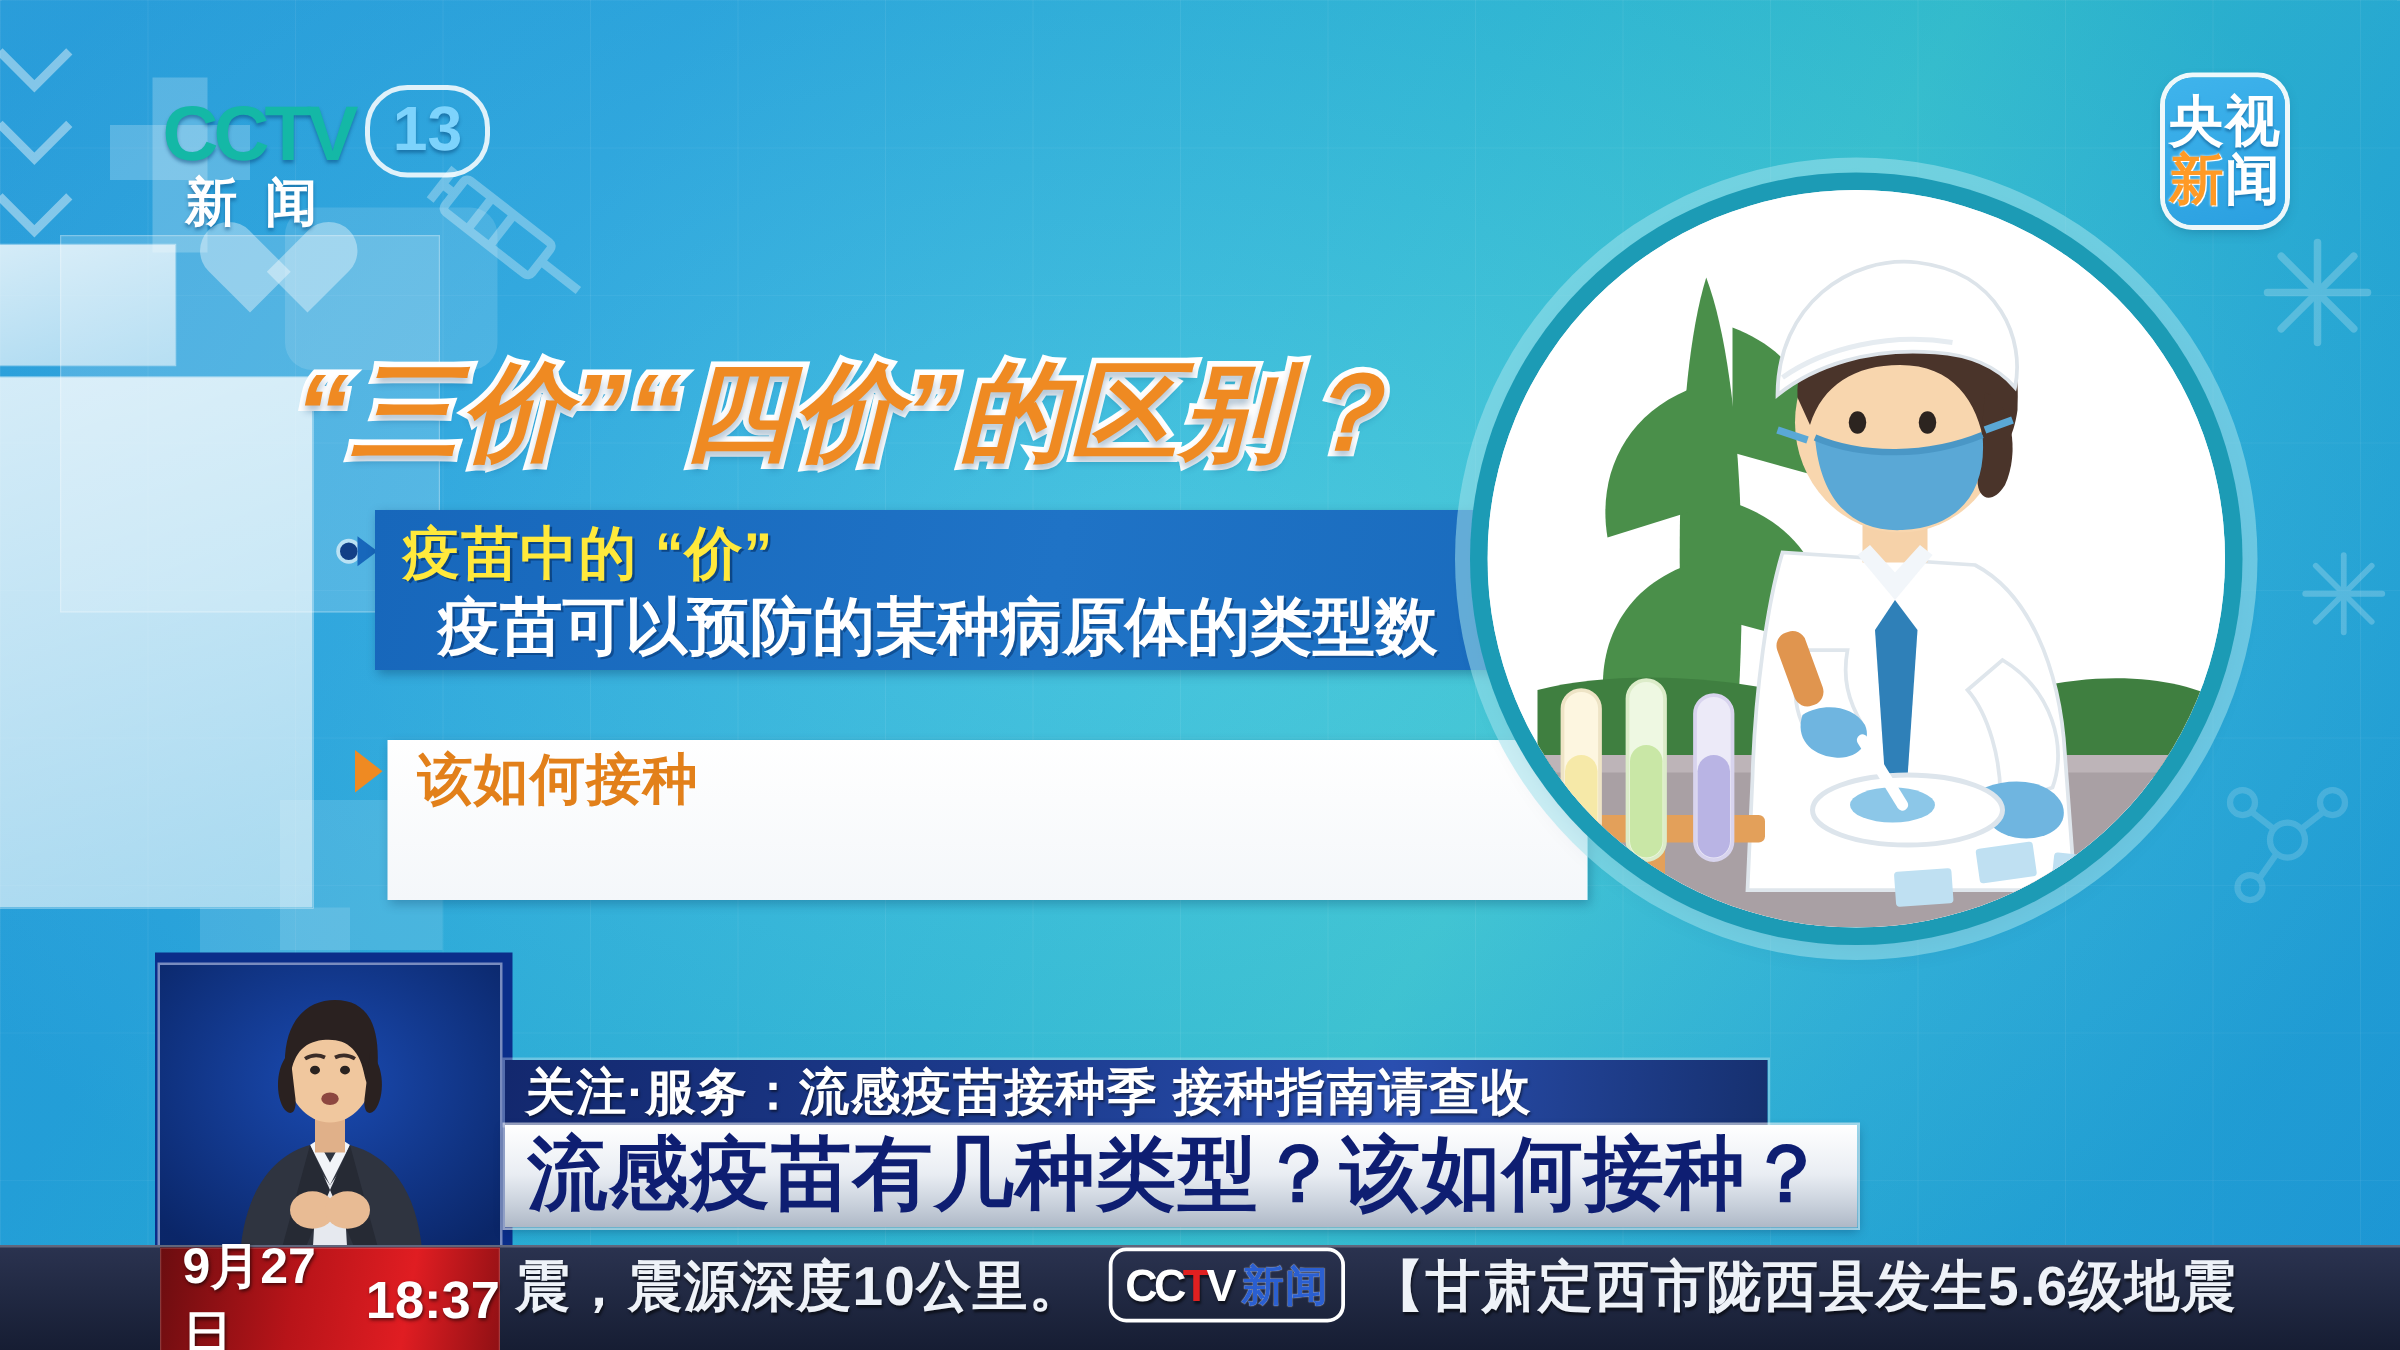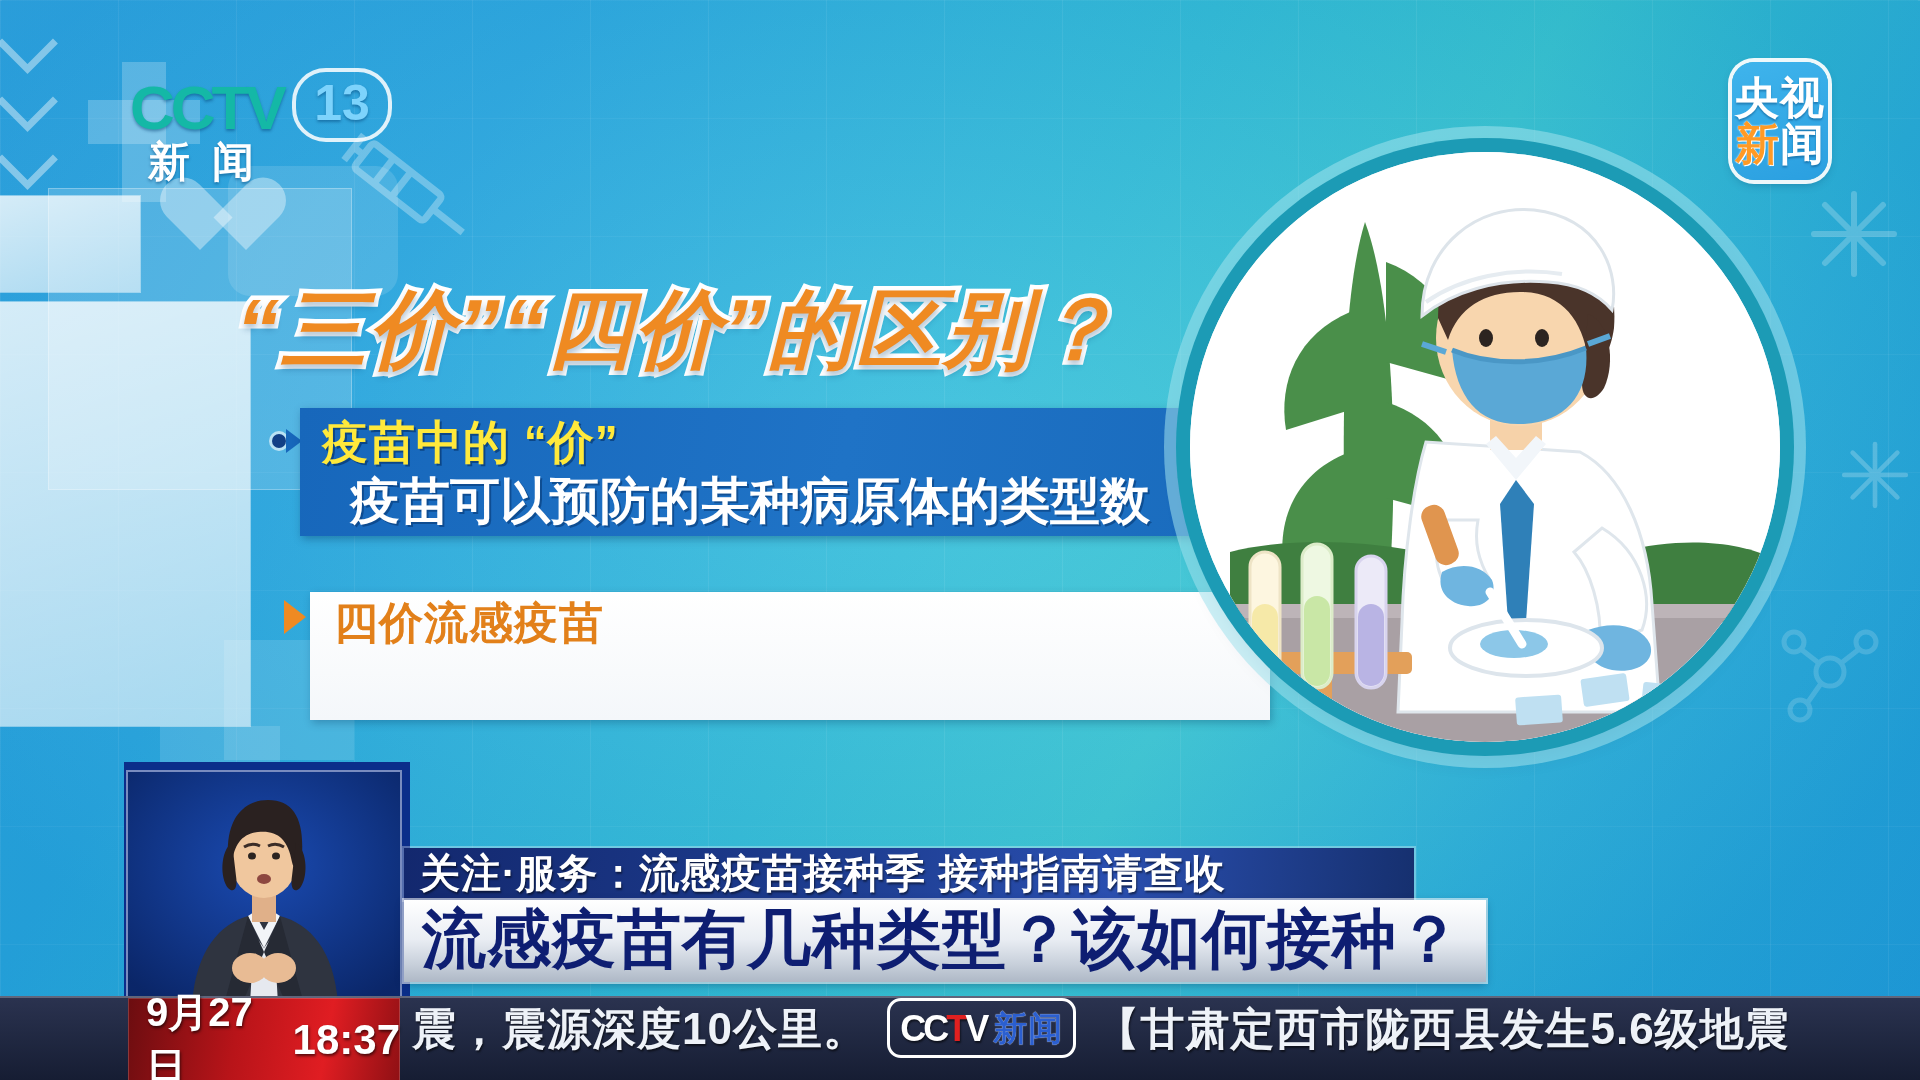--- a/index.html
+++ b/index.html
@@ -224,21 +224,21 @@
   </div>
   <div class="box1">
     <div class="t">疫苗中的 “价”</div>
     <div class="s">疫苗可以预防的某种病原体的类型数</div>
   </div>
 
   <div class="bullet2">
       <div class="tri"></div>
     </div>
   <div class="box2">
-    <div class="t">四价流感疫苗</div>
+    <div class="t">该如何接种</div>
   </div>
 
   <div class="illo">
     <svg width="590" height="590" viewBox="0 0 590 590">
       <rect width="590" height="590" fill="#ffffff"></rect>
 
       <g fill="#4a8f4a">
         <path d="M175 70 C205 150 210 330 196 470 L160 470 C150 320 150 150 175 70 Z"></path>
         <path d="M196 110 C250 130 275 180 268 230 L196 210 Z"></path>
         <path d="M196 250 C252 268 278 316 270 366 L196 346 Z"></path>

